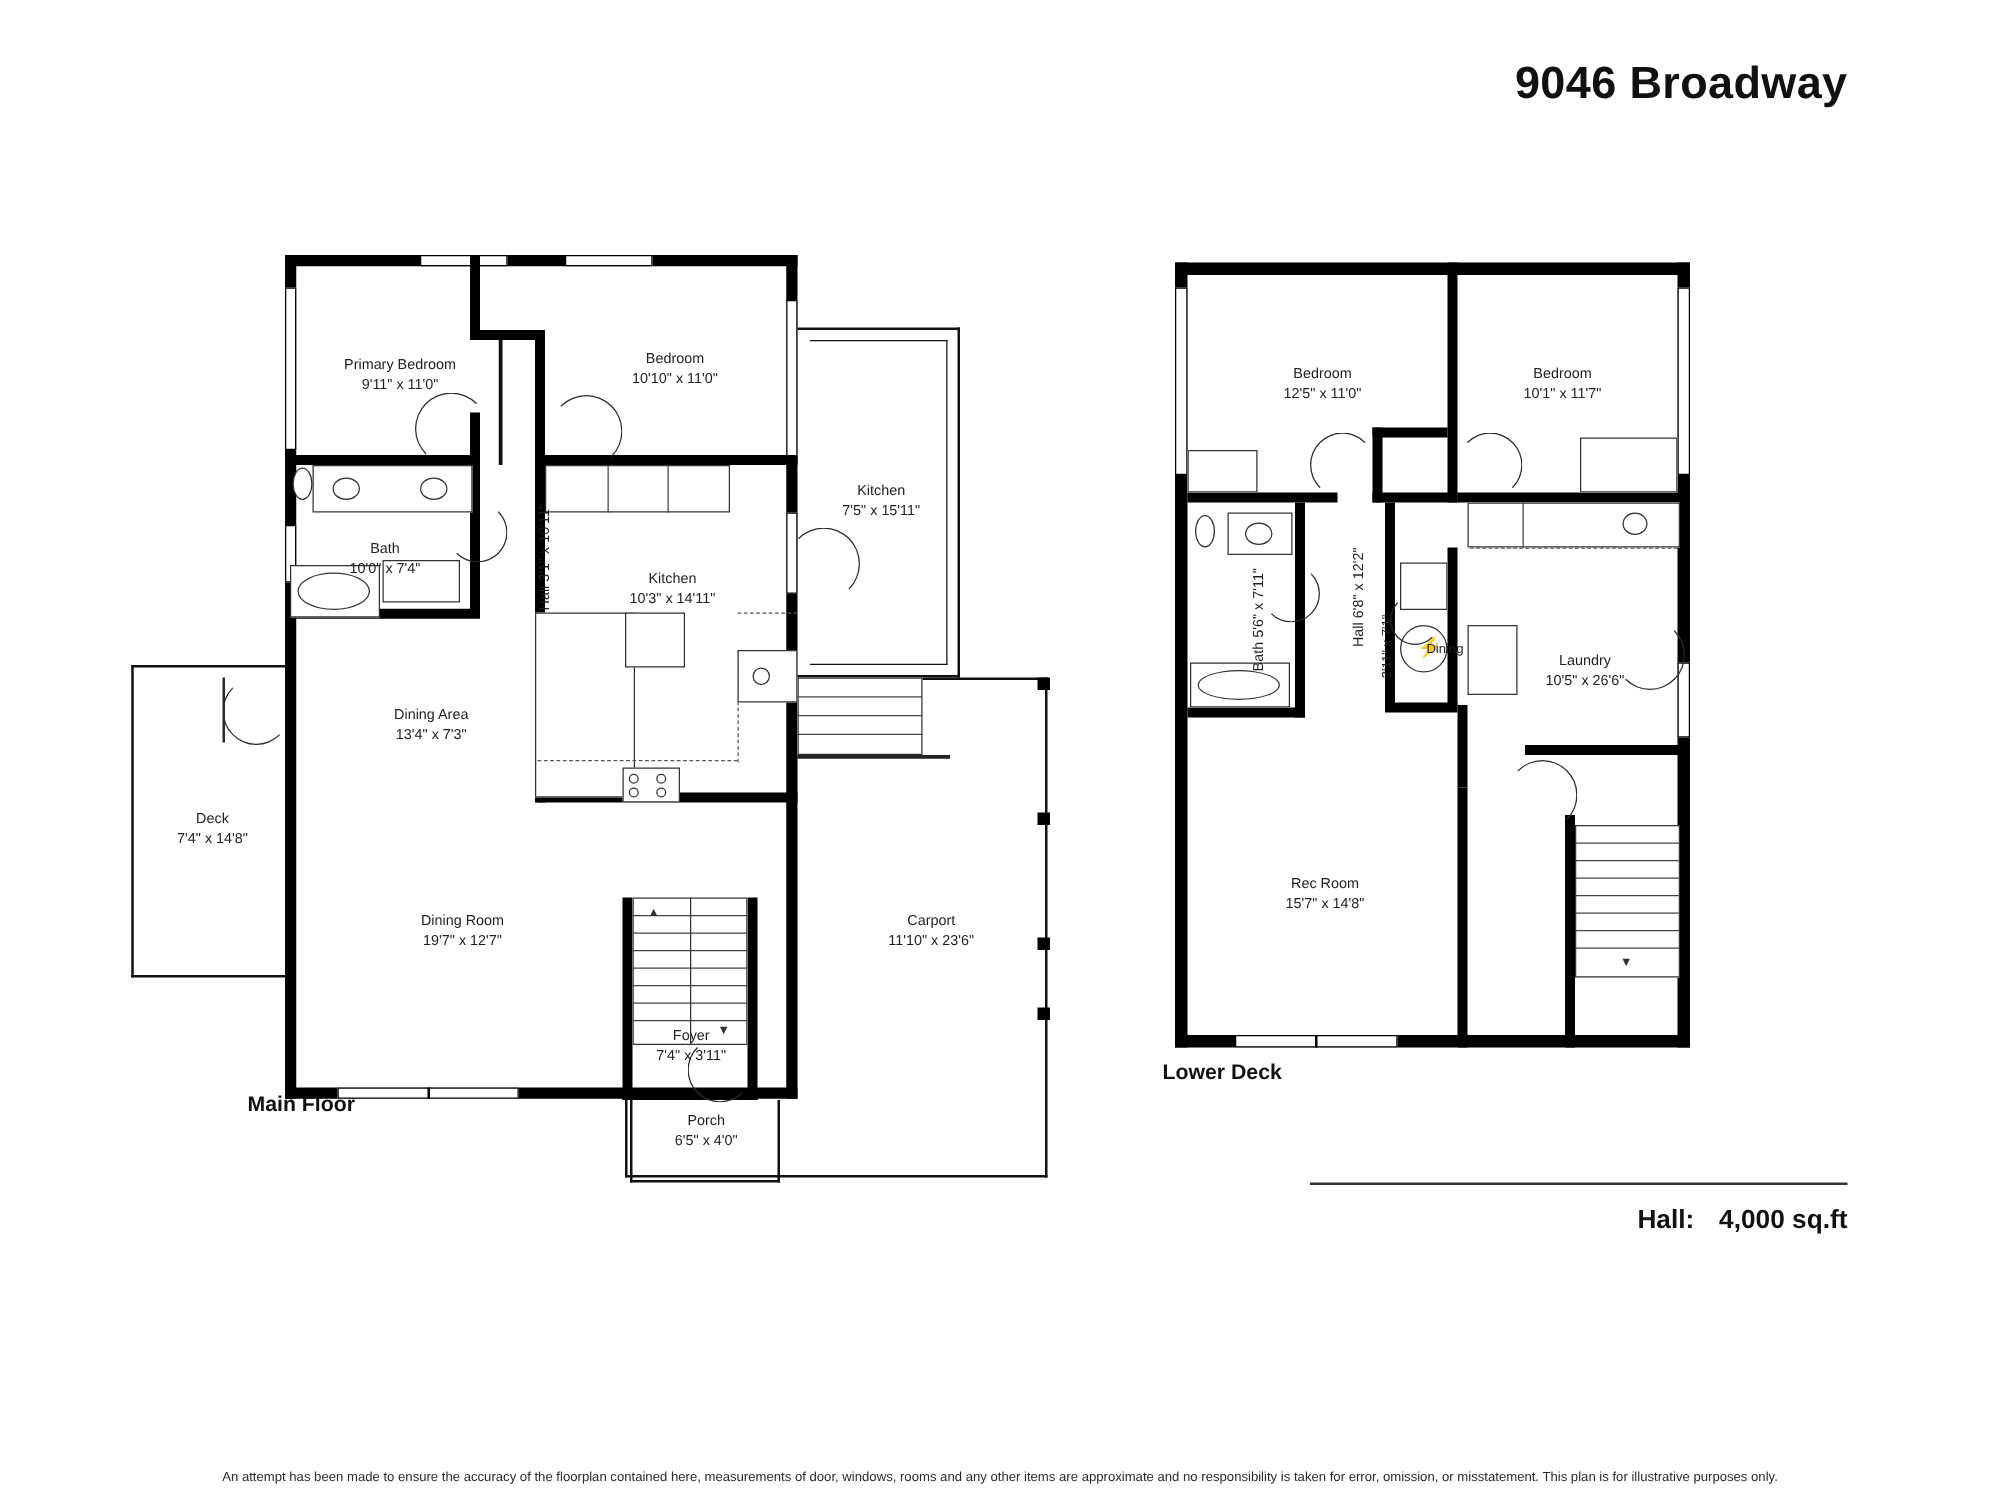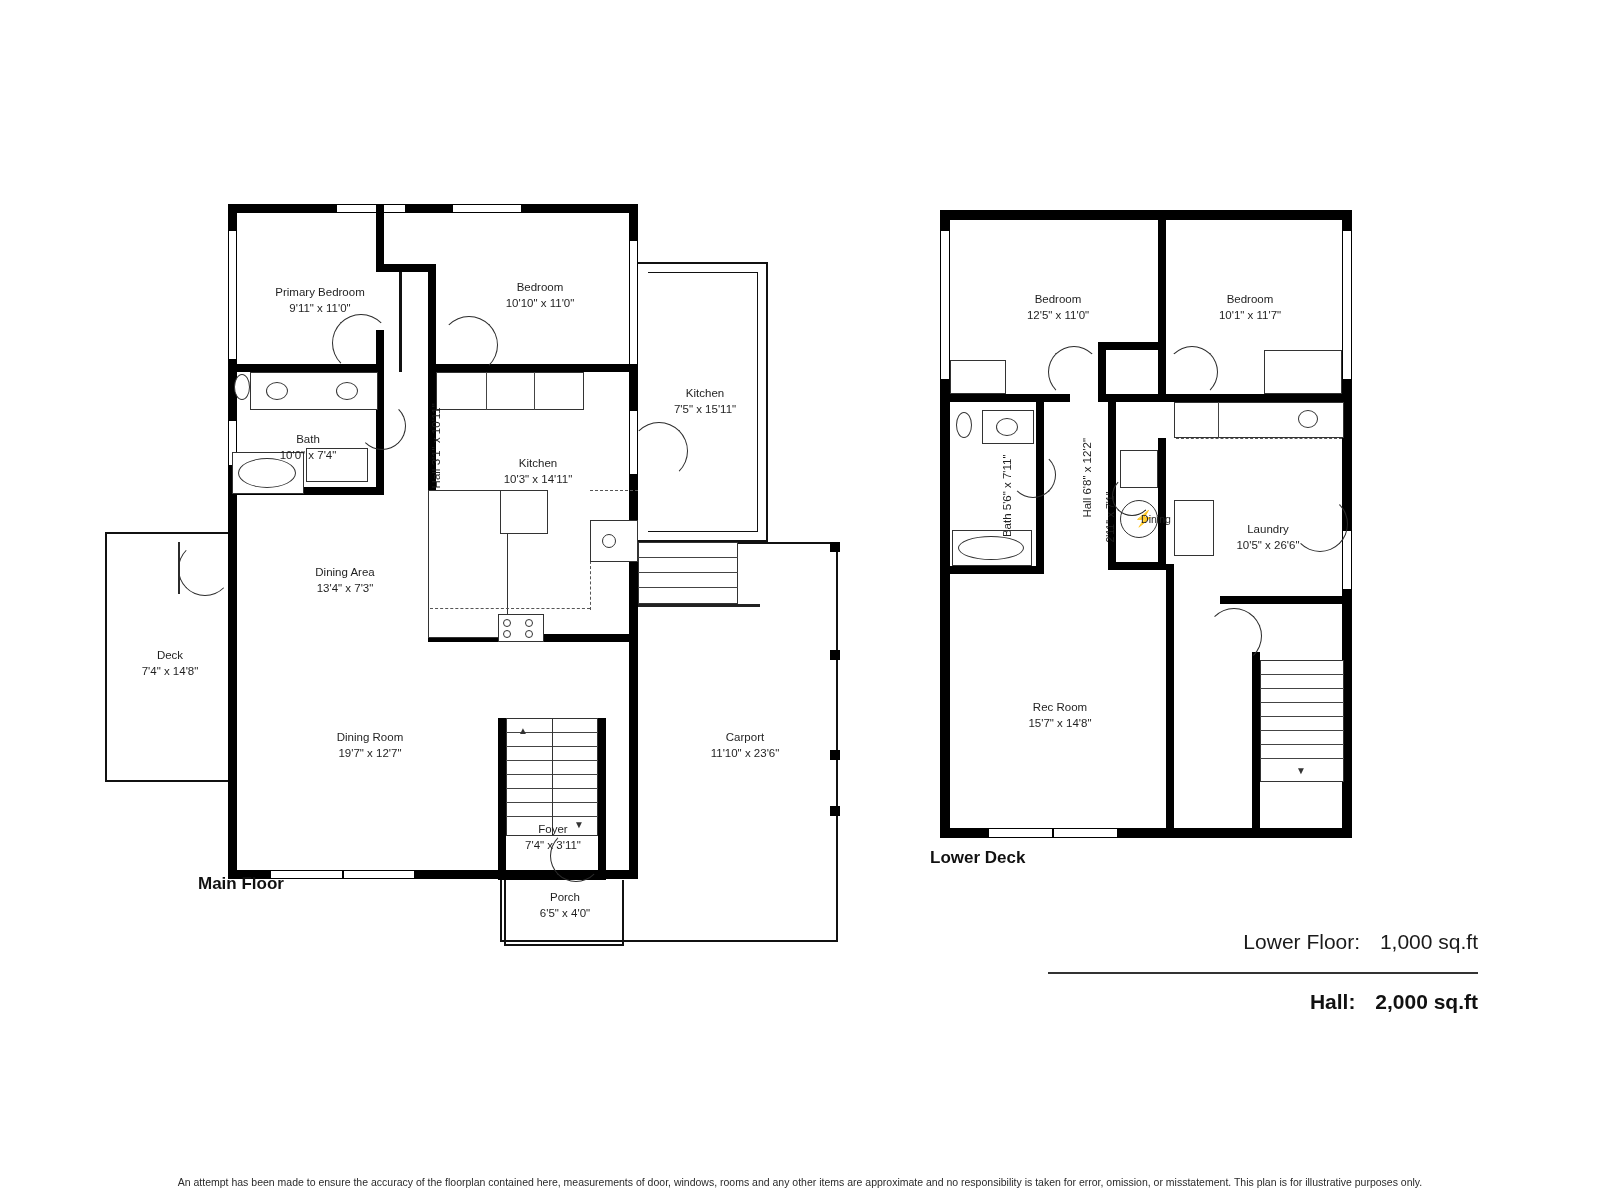--- a/index.html
+++ b/index.html
@@ -166,20 +166,21 @@
     width: 1588px;
     font-size: 10.5px;
     color: #2b2b2b;
     text-align: center;
   }
 </style>
 </head>
 <body>
 
 <div class="title-block">
+  <span class="title-line">9046 Broadway</span>
 </div>
 
 <div class="plan" style="left:100px; top:190px; width:760px; height:760px;">
 
   <div class="thinwall" style="left:5px; top:342px; width:2px; height:250px;"></div>
   <div class="thinwall" style="left:5px; top:342px; width:130px; height:2px;"></div>
   <div class="thinwall" style="left:5px; top:590px; width:130px; height:2px;"></div>
 
   <div class="door" style="left:78px; top:352px; width:52px; height:52px; border-color:#2b2b2b; border-right-color:transparent; border-top-color:transparent;"></div>
   <div class="door-line" style="left:78px; top:352px; width:2px; height:52px;"></div>
@@ -429,24 +430,20 @@
   </div>
   <div class="label" style="left:50px; top:500px; width:160px;">
     <span class="nm">Rec Room</span>
     <span class="dm">15'7" x 14'8"</span>
   </div>
 
   <div class="floor-label" style="left:0px; top:648px;">Lower Deck</div>
 </div>
 
 <div class="summary">
-  <div class="sum-row">
-    <span class="k">Lower Floor:</span>
-    <span class="v">1,000 sq.ft</span>
-  </div>
   <div class="sum-rule"></div>
   <div class="sum-total">
     <span class="k">Hall:</span>
-    <span class="v">2,000 sq.ft</span>
+    <span class="v">4,000 sq.ft</span>
   </div>
 </div>
 
 <div class="disclaimer">An attempt has been made to ensure the accuracy of the floorplan contained here, measurements of door, windows, rooms and any other items are approximate and no responsibility is taken for error, omission, or misstatement. This plan is for illustrative purposes only.</div>
 
 </body></html>

